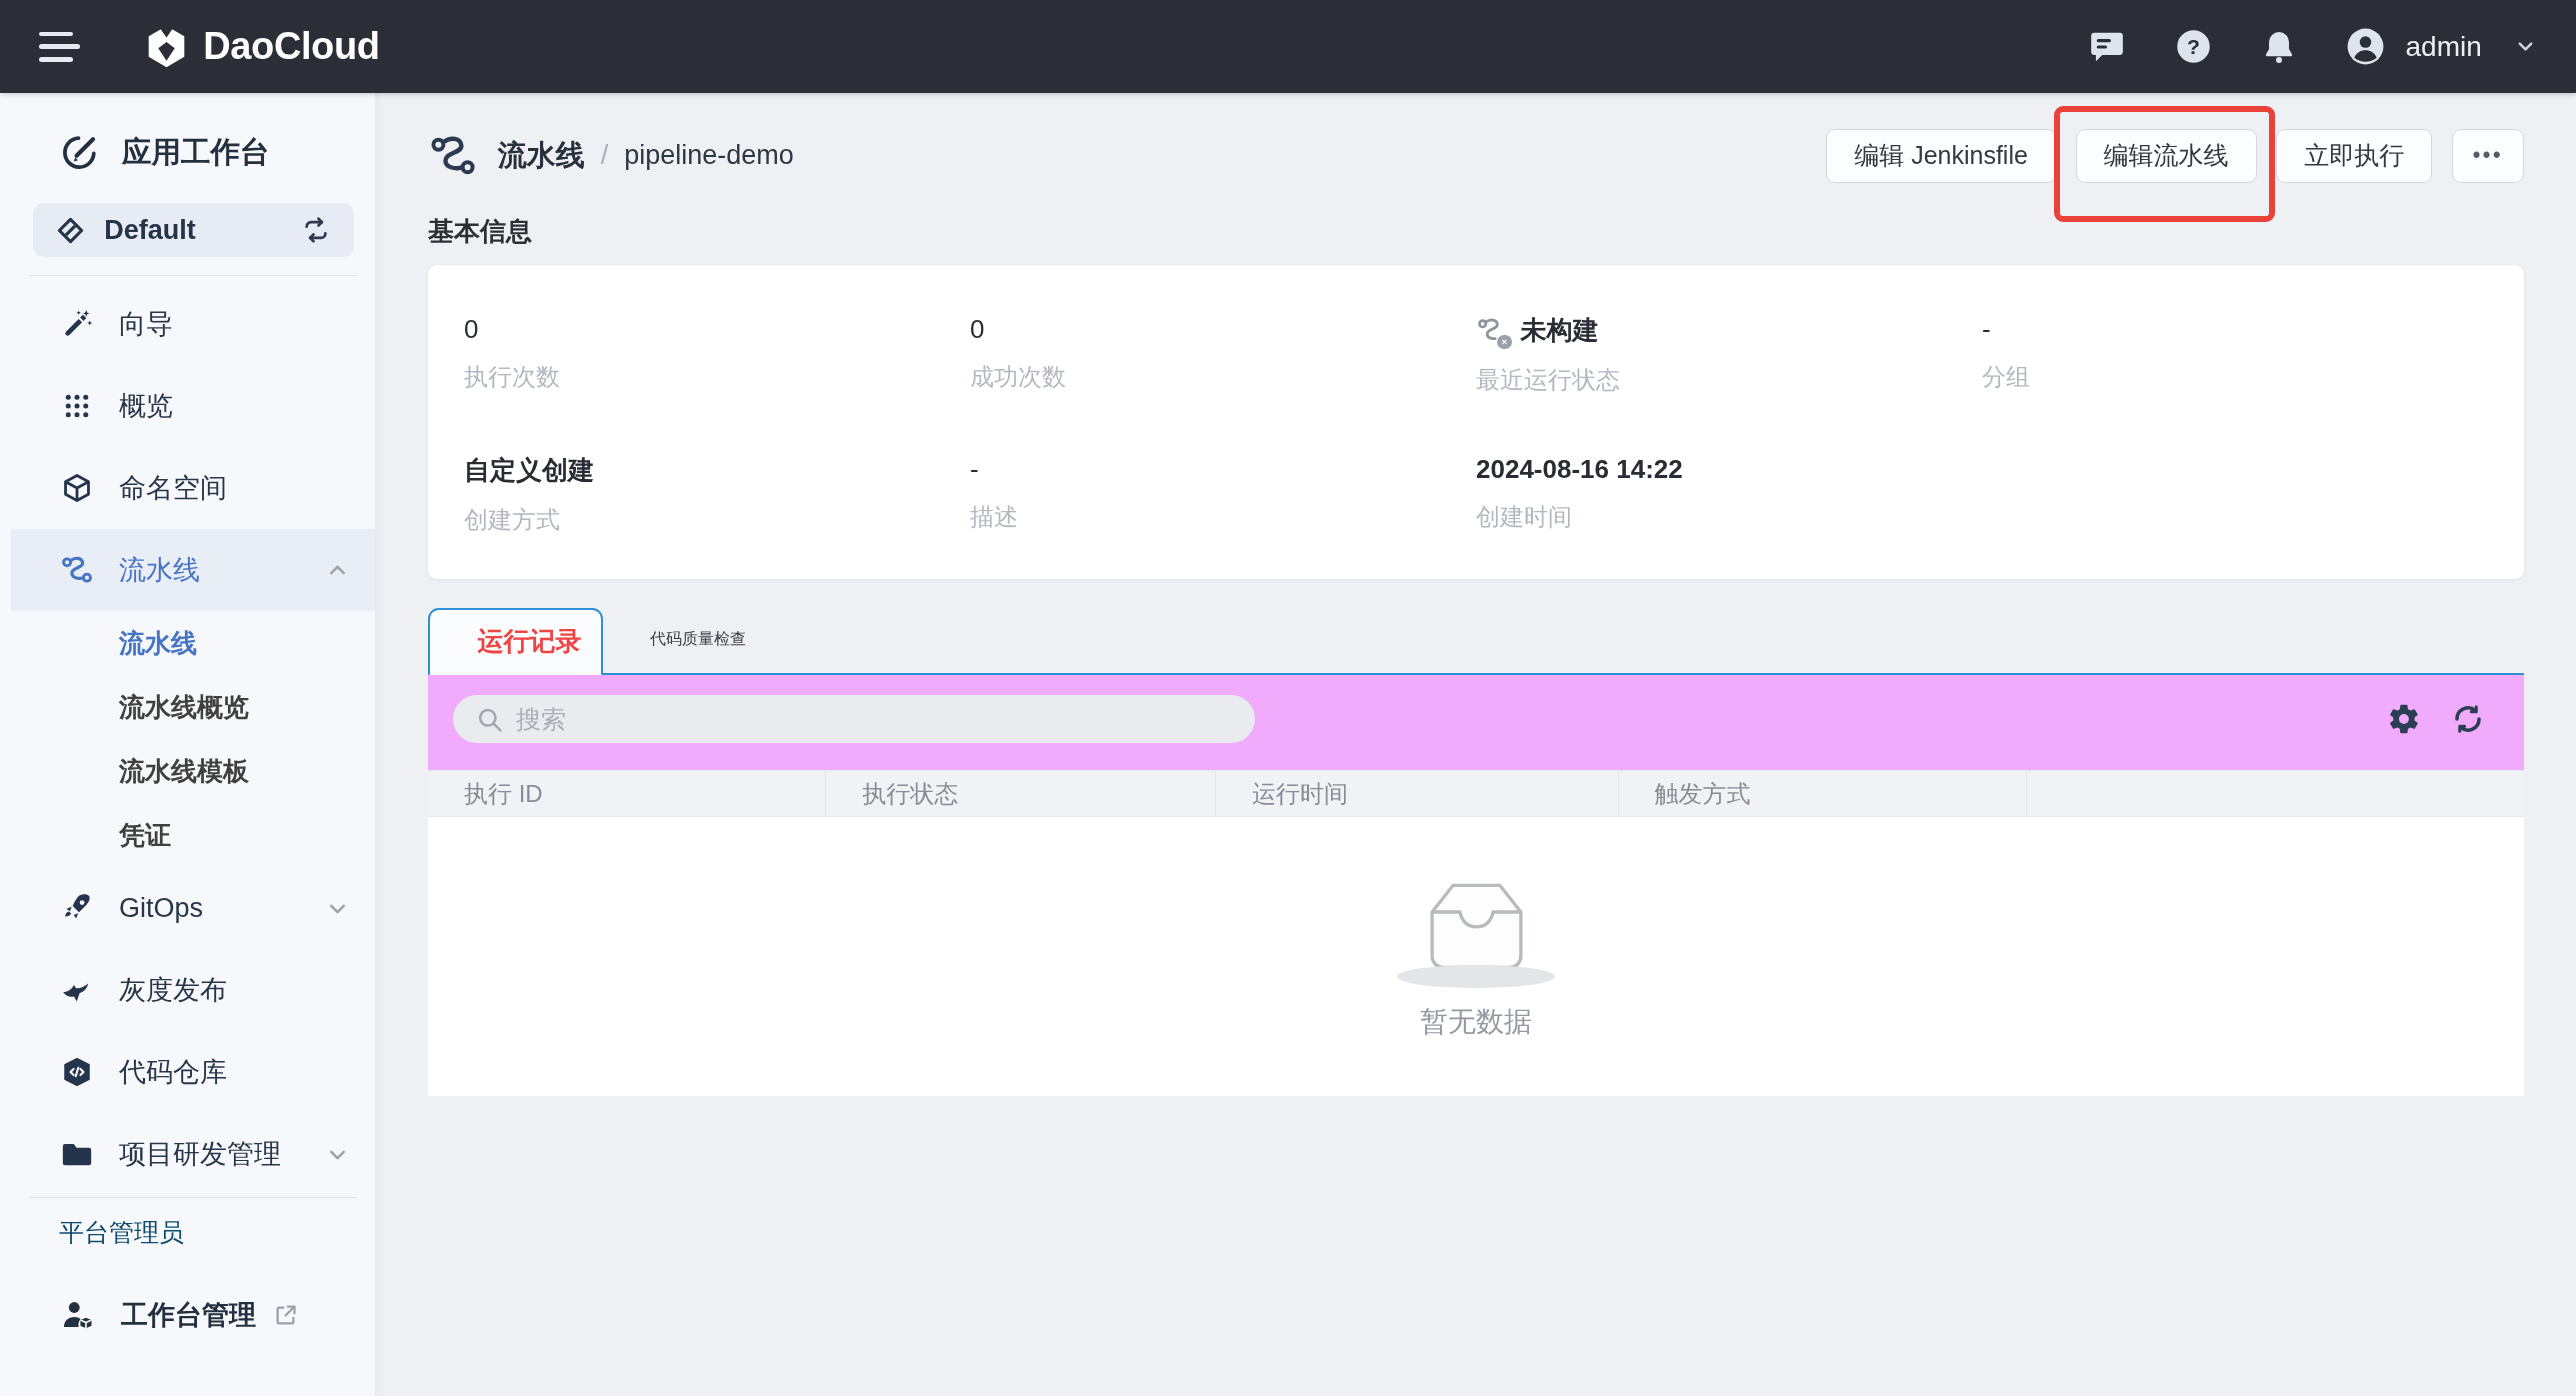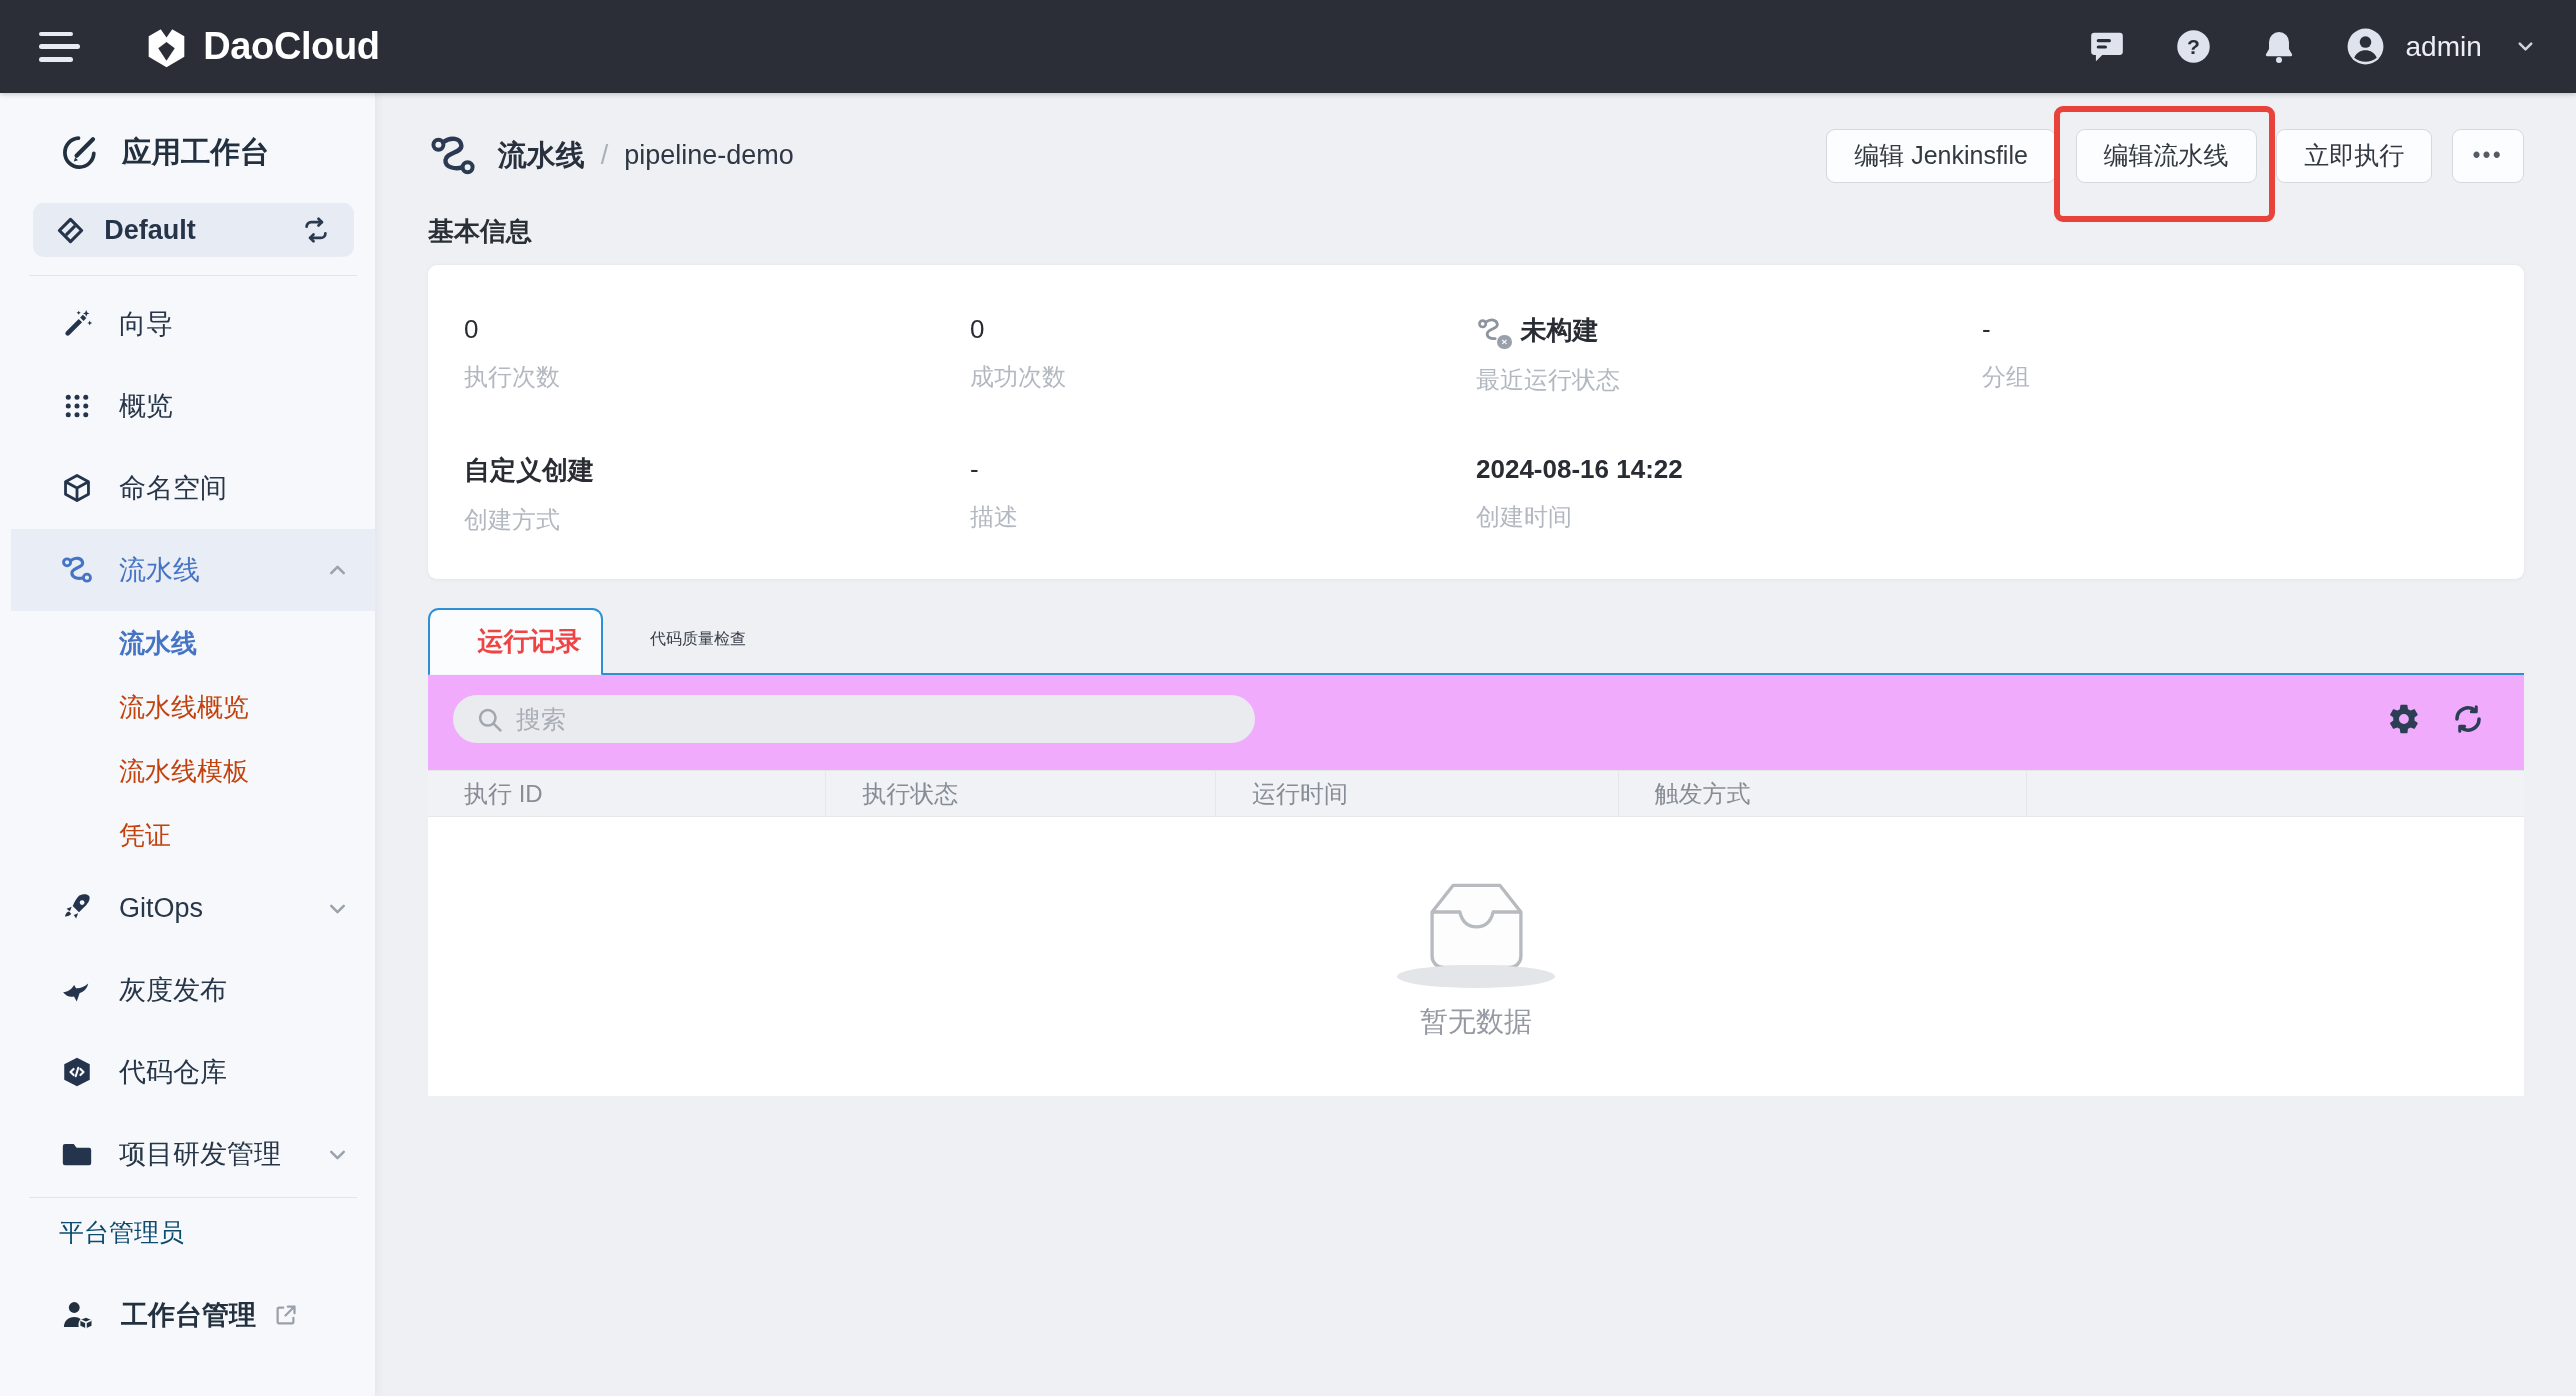--- a/index.html
+++ b/index.html
@@ -48,21 +48,21 @@
   .ws-label { font-size:27px; font-weight:600; margin-left:19.7px; }
   .ws-swap { margin-left:auto; color:#2c3a50; }
   .side-divider { height:0.9px; background:#e2e4ea; margin:18px 18px 0; }
   .nav { display:flex; flex-direction:column; margin-top:7.2px;justify-content:space-between; }
   .nav-item { height:82px; display:flex; align-items:center; padding:0 25px 0 49px; font-size:27px; color:#273648; cursor:pointer; }
   .nav-item .nav-ic { width:34px; height:34px; color:#24344d; flex:0 0 34px; display:flex; align-items:center; justify-content:center; }
   .nav-item .nav-label { margin-left:25px; }
   .nav-item .nav-chevron { margin-left:auto; color:#9aa2ad; }
   .nav-item.active { background:#e9edf6; color:#4574c4; }
   .nav-item.active .nav-ic { color:#4574c4; }
-  .sub-item { height:64px; display:flex; align-items:center; padding-left:108px; font-size:26px; color:#c2410c; cursor:pointer; }
+  .sub-item { height:64px; display:flex; align-items:center; padding-left:108px; font-size:26px; color:#404040; cursor:pointer;font-weight:bold; }
   .sub-item.active { color:#4574c4; font-weight:600; }
   .side-role { font-size:25px; color:#0c4a6e; margin:18px 0 0 48px; }
   .side-bottom { display:flex; align-items:center; margin:38px 0 0 49px; height:57px; color:#22303f; cursor:pointer; }
   .side-bottom .nav-label { font-size:27px; font-weight:600; margin-left:25px; }
   .ext-icon { margin-left:16px; color:#9aa1ac; }
 
   
   .main { flex:1; min-width:0; padding:0 52px; display:flex; flex-direction:column; }
   .page-head { margin-top:34px; height:57px; display:flex; align-items:center; }
   .crumb-icon { color:#2b3a52; margin-right:19.7px; }

